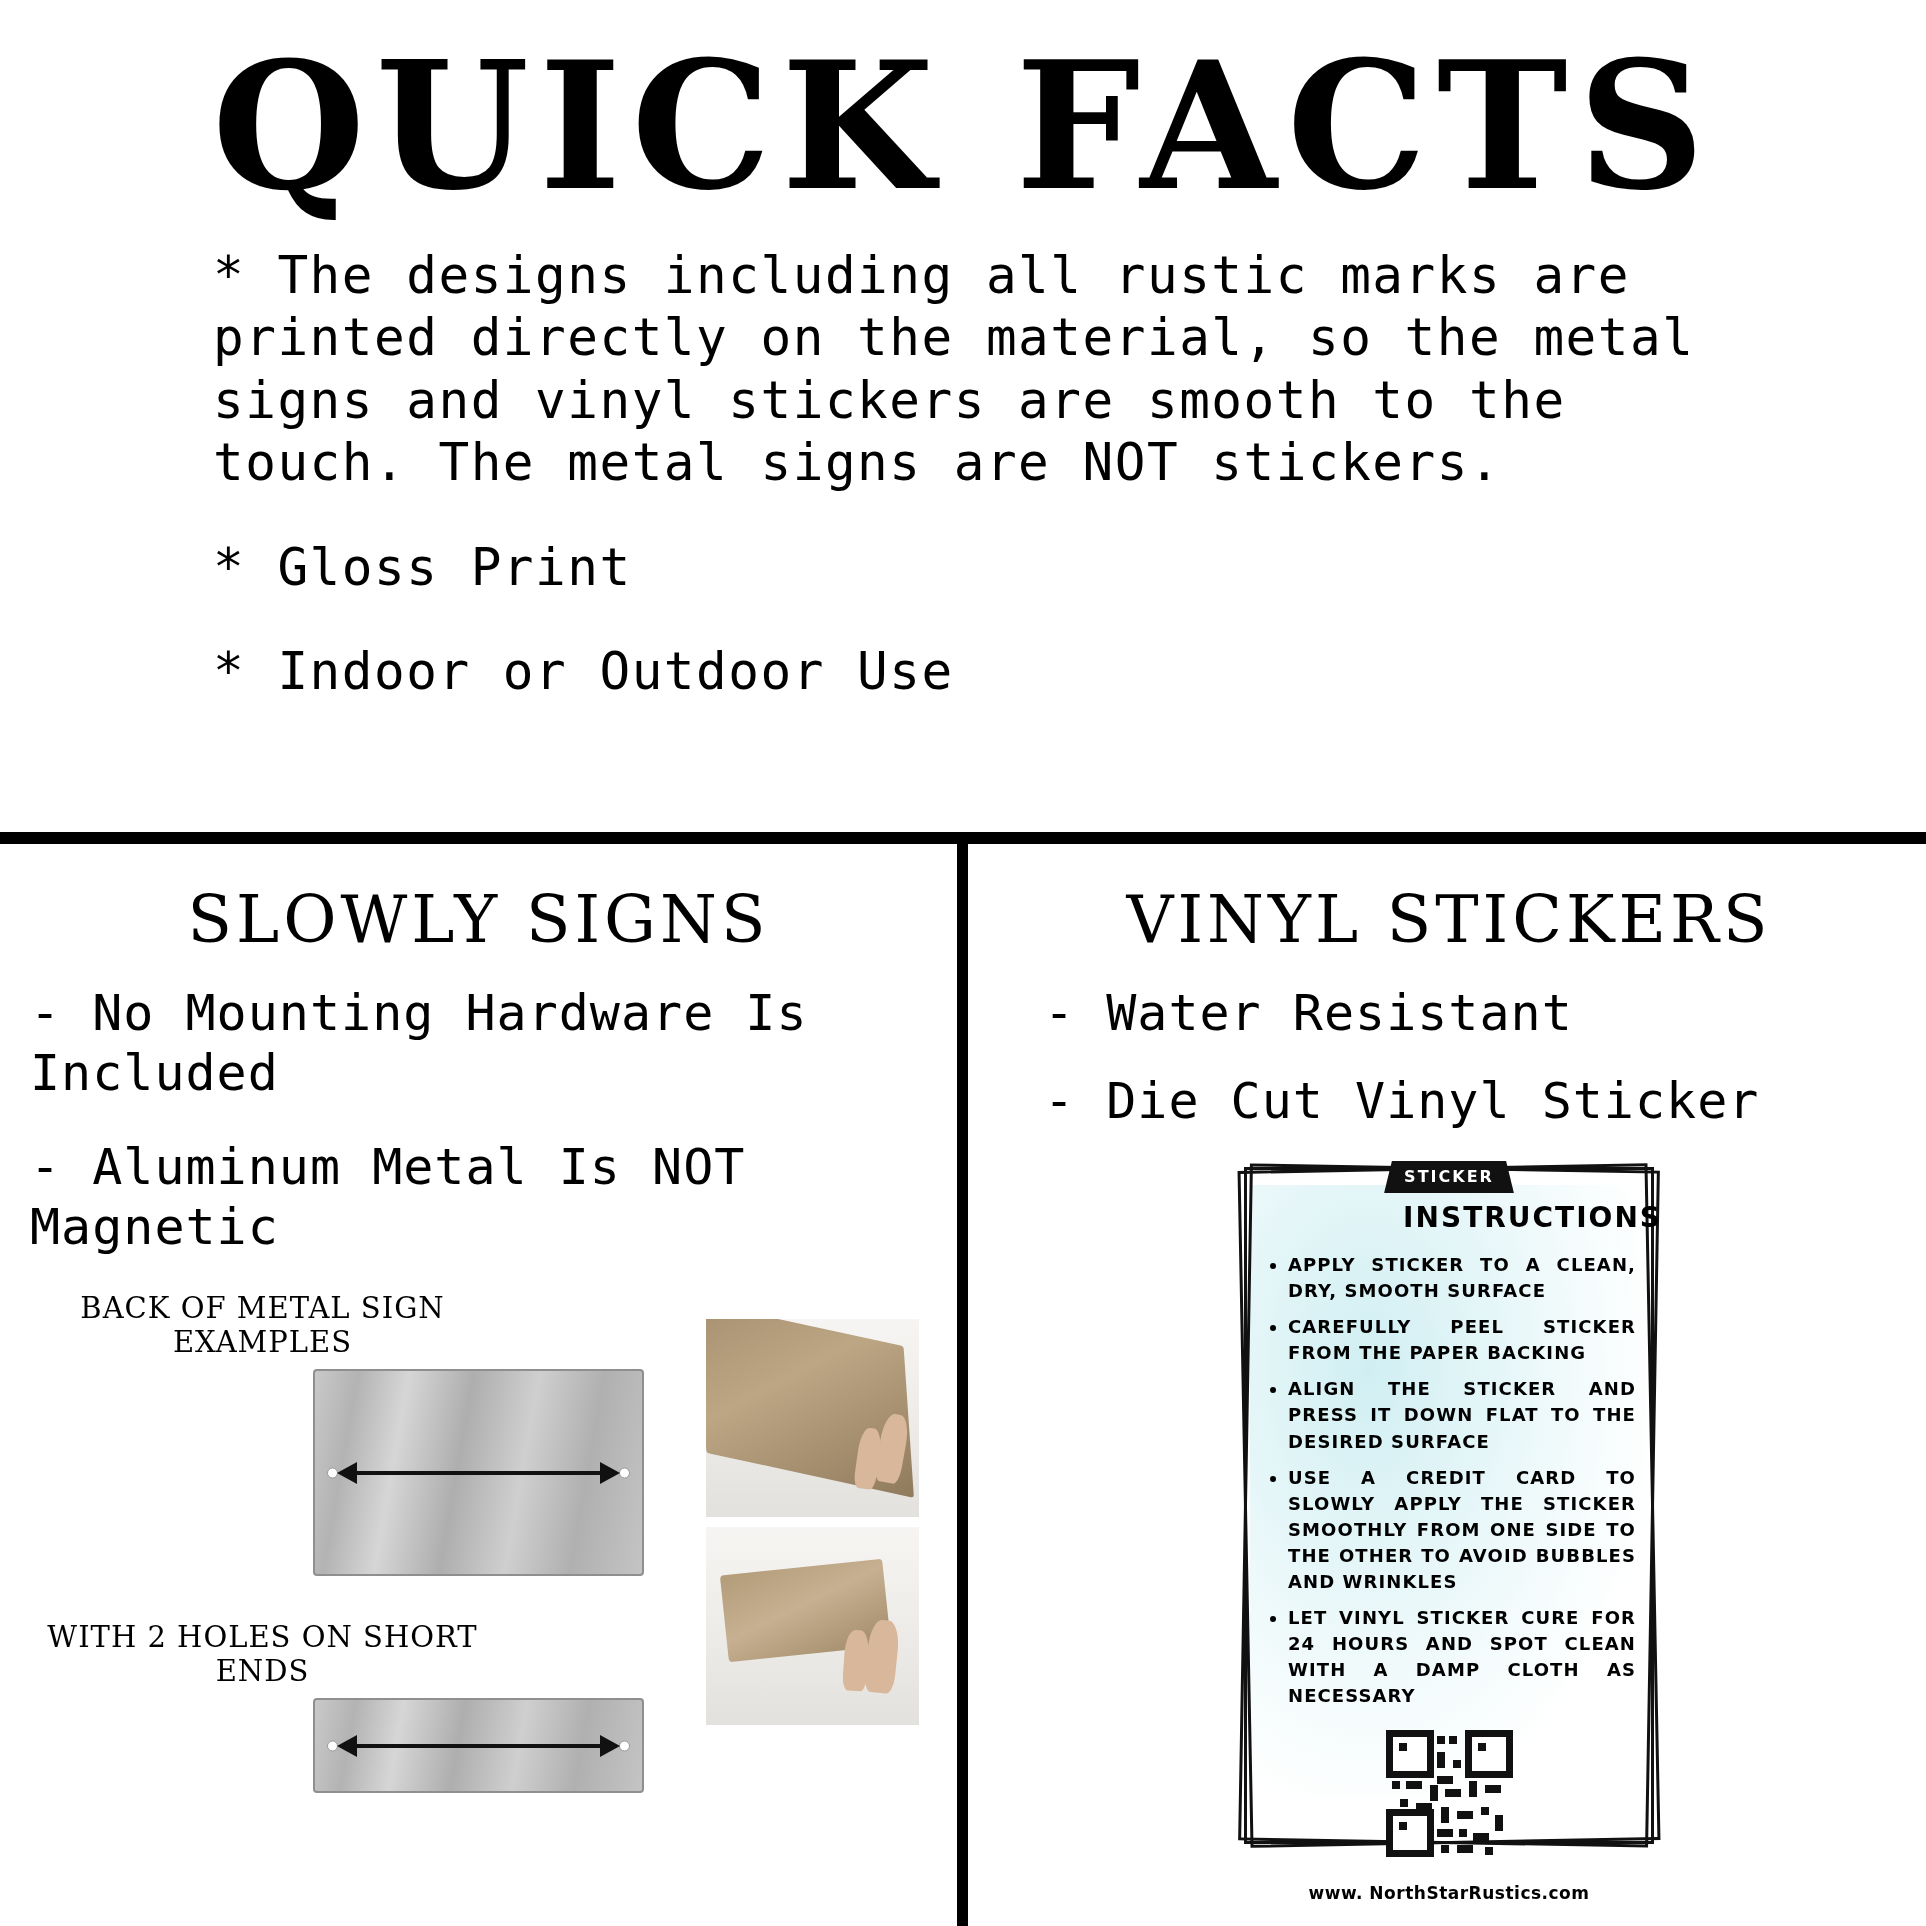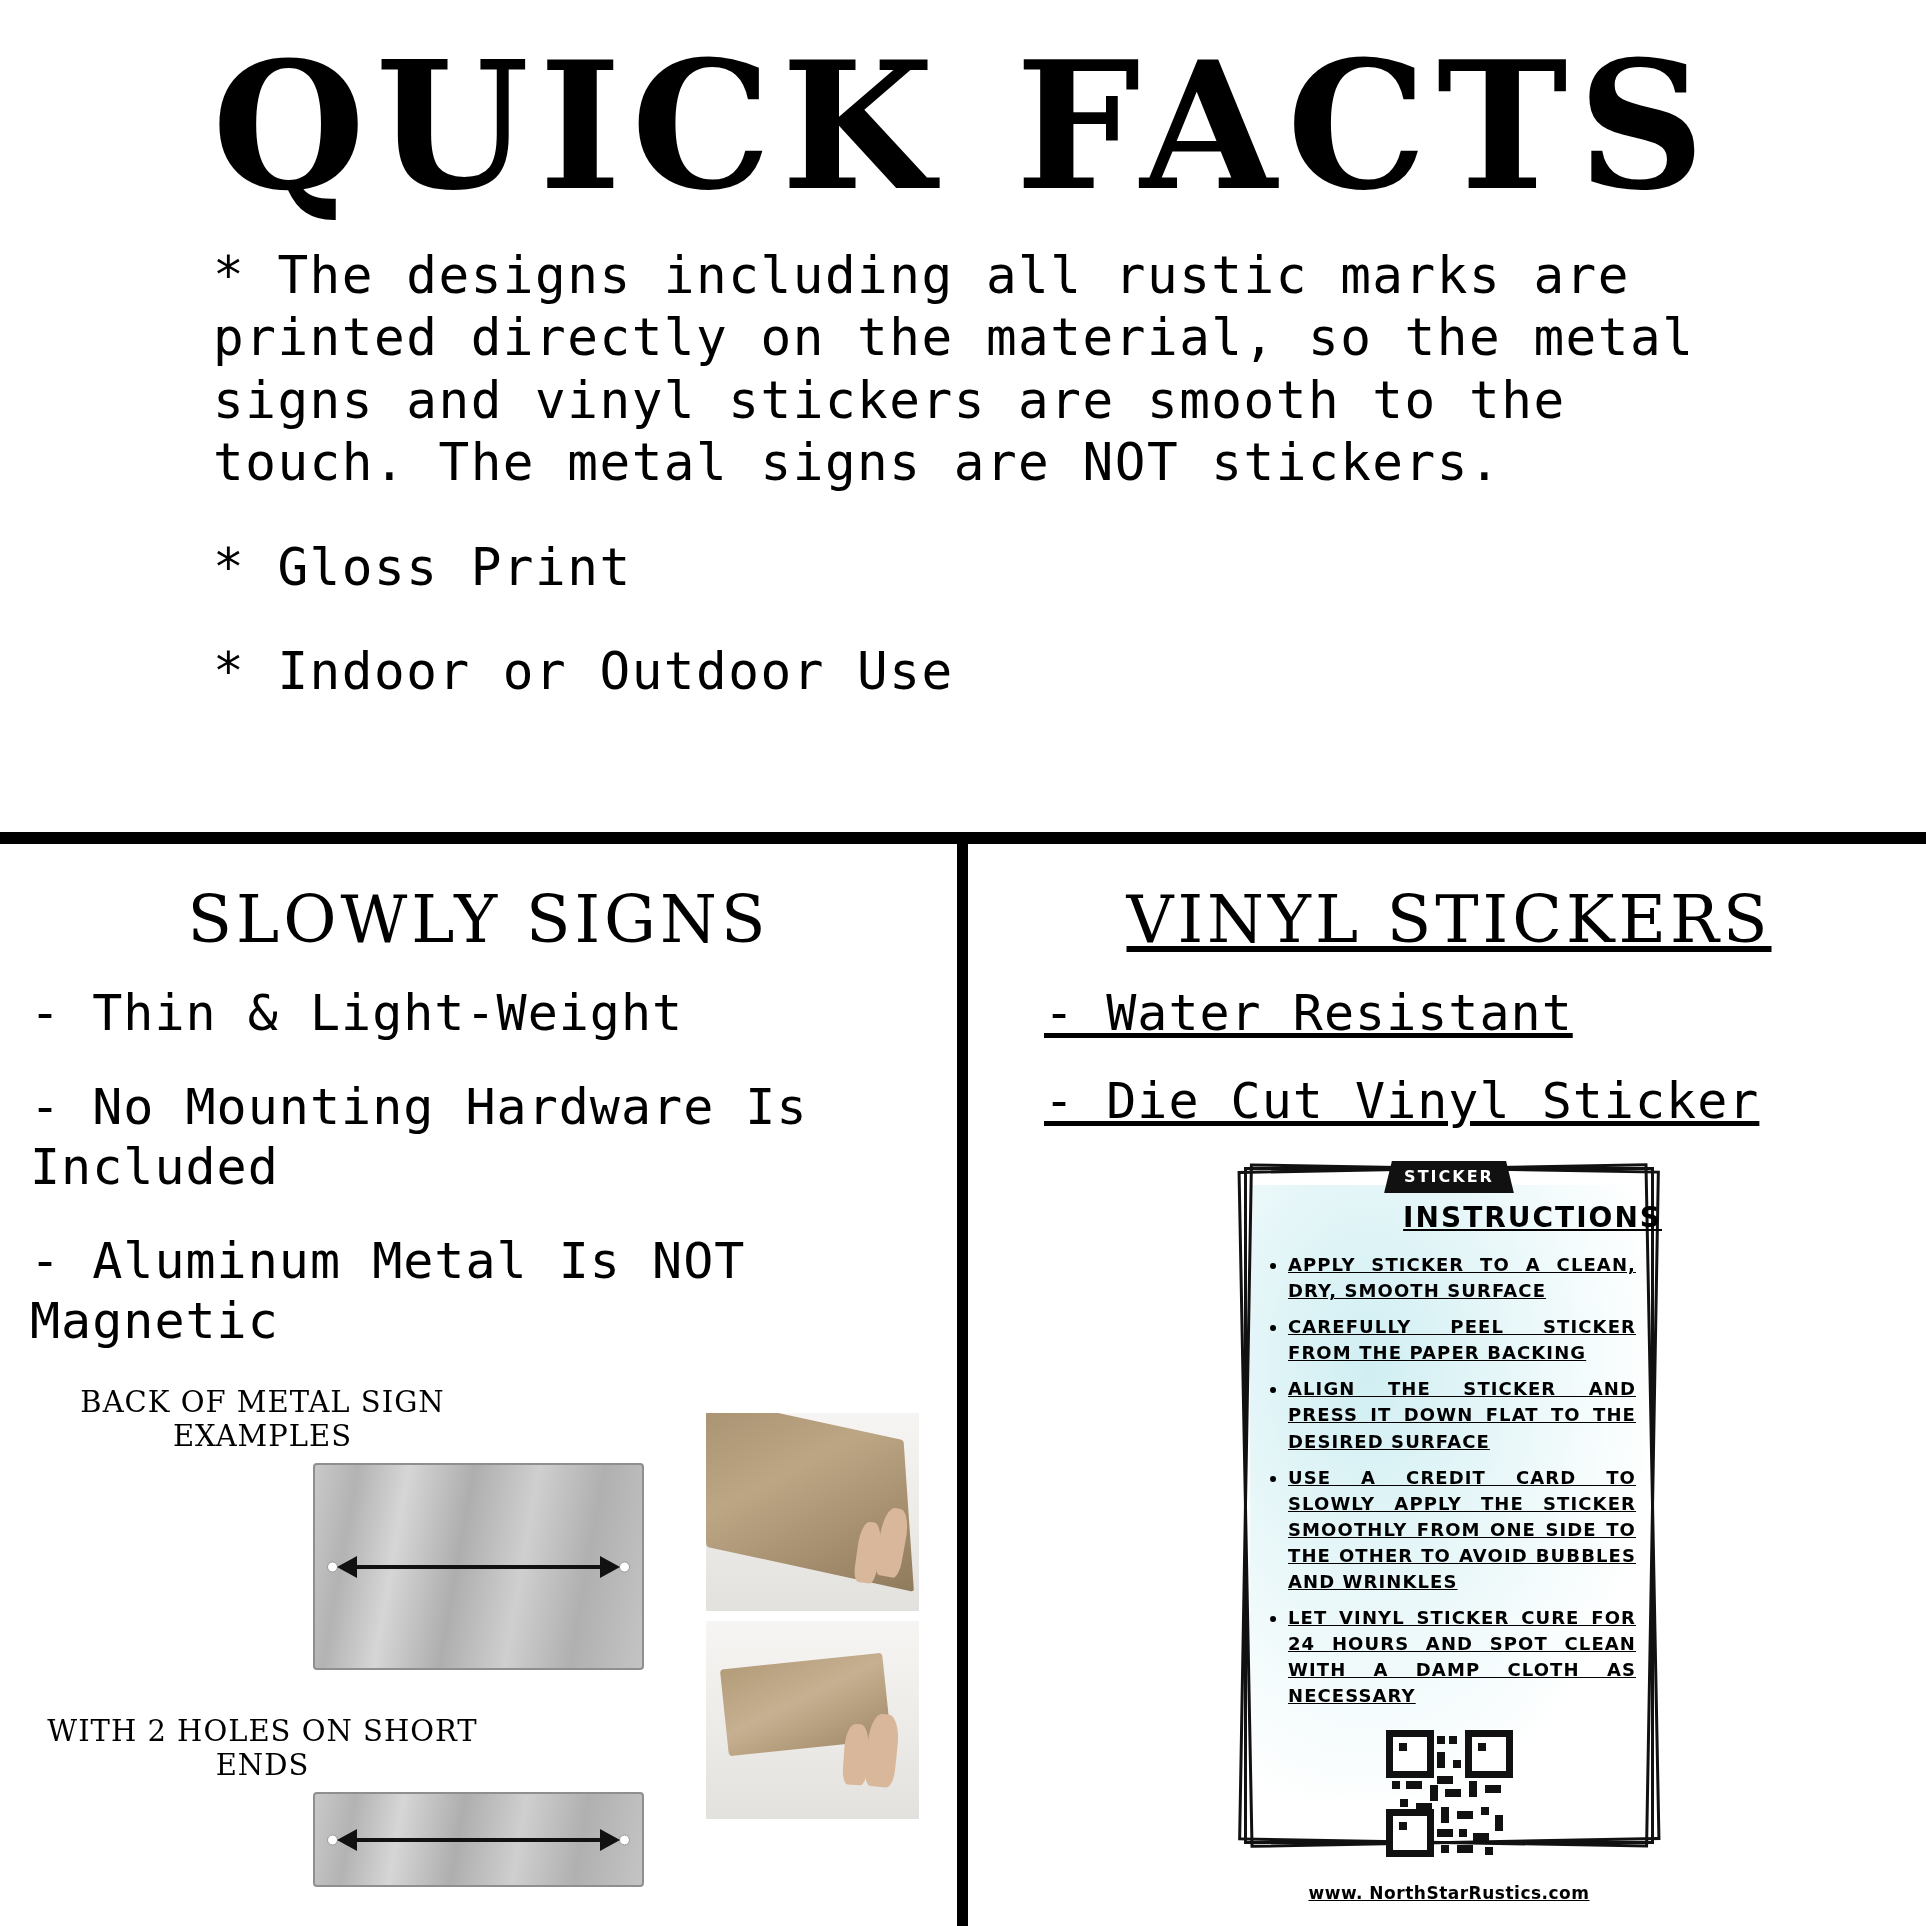--- a/index.html
+++ b/index.html
@@ -84,21 +84,20 @@
     box-sizing: border-box;
     position: relative;
   }
   .col-left {
     width: 957px;
     padding: 20px 30px 0 30px;
   }
   .col-right {
     width: 969px;
     padding: 20px 30px 0 45px;
-    text-decoration: underline;
   }
 
   .col-title {
     font-family: "DejaVu Serif", serif;
     font-size: 65px;
     letter-spacing: 4px;
     text-align: center;
     margin: 18px 0 26px 0;
     font-weight: normal;
   }
@@ -313,21 +312,20 @@
 </div>
 
 <div class="h-divider"></div>
 <div class="v-divider"></div>
 
 <div class="columns">
 
   <div class="col col-left">
     <div class="col-title">SLOWLY SIGNS</div>
 
-    <div class="bullet">- Thin &amp; Light-Weight</div>
     <div class="bullet">- No Mounting Hardware Is Included</div>
     <div class="bullet">- Aluminum Metal Is NOT Magnetic</div>
 
     <div class="metal-media">
 
       <div class="metal-caption">BACK OF METAL SIGN EXAMPLES</div>
       <div class="metal-plate plate-big">
         <span class="hole left"></span>
         <span class="hole right"></span>
         <span class="arrow-line"></span>

